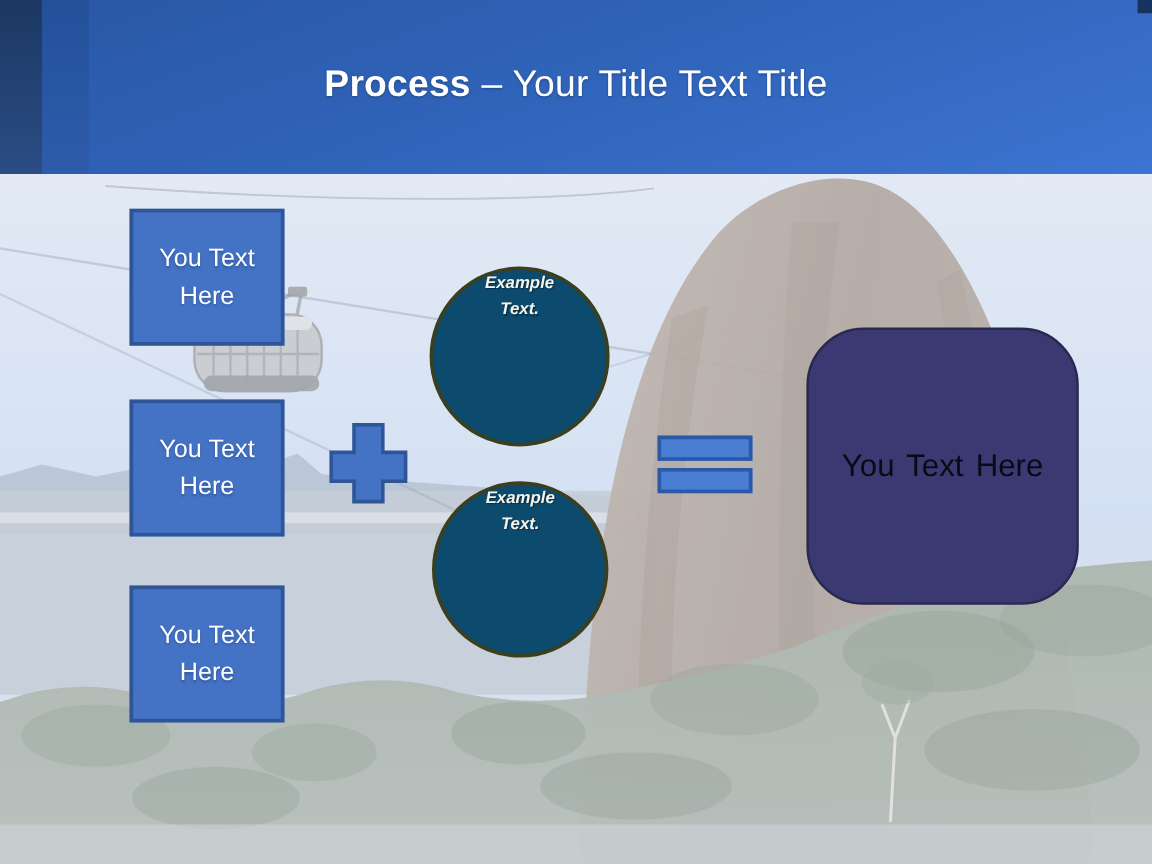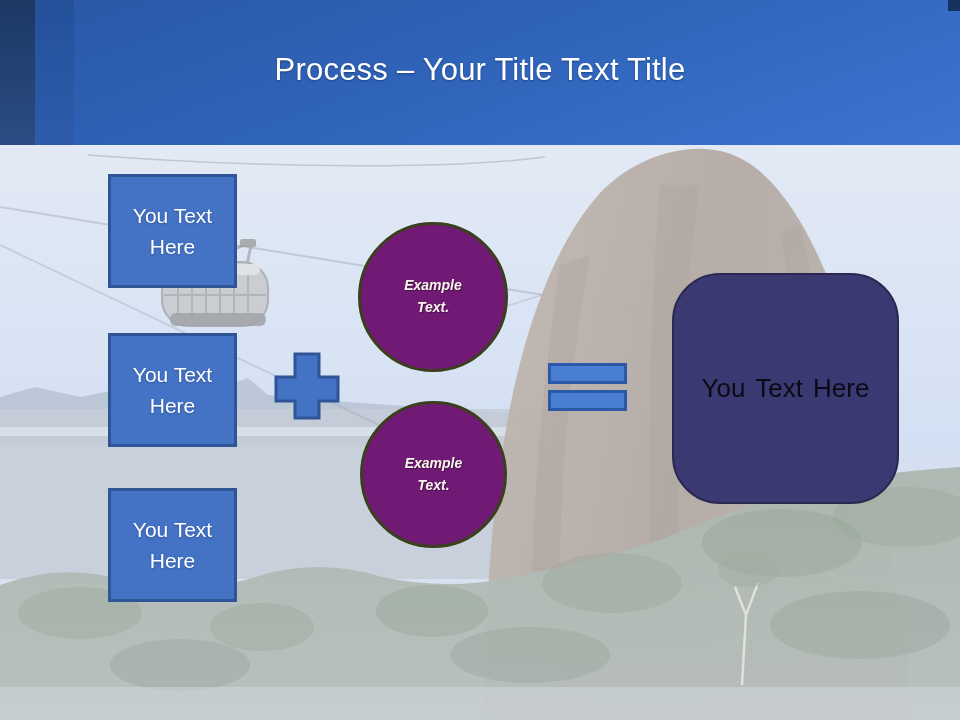--- a/index.html
+++ b/index.html
@@ -14,41 +14,41 @@
   .header-stripe1{position:absolute;left:0;top:0;width:35px;height:145px;
     background:linear-gradient(180deg,#1c3863 0%,#2b4d84 100%);}
   .header-stripe2{position:absolute;left:35px;top:0;width:39px;height:145px;
     background:linear-gradient(180deg,#24509a 0%,#2e5cab 100%);}
   .corner-notch{position:absolute;right:0;top:0;width:12px;height:11px;background:#16325f;}
   .title{
     position:absolute;left:0;top:52px;width:100%;text-align:center;
     color:#ffffff;font-size:31px;letter-spacing:.2px;
     text-shadow:0 1px 2px rgba(10,30,70,.45);white-space:nowrap;
   }
-  .title .title-bold{font-weight:normal;margin-right:9px;}
+  .title .title-bold{font-weight:bold;margin-right:9px;}
 
   
   .photo{position:absolute;left:0;top:145px;width:960px;height:575px;}
 
   
   .tbox{
     position:absolute;left:108px;width:129px;height:114px;box-sizing:border-box;
     background:#4472C4;border:3px solid #2F5597;
     display:flex;align-items:center;justify-content:center;text-align:center;
     color:#ffffff;font-size:21px;line-height:1.48;padding:4px 10px;
     text-shadow:0 1px 2px rgba(20,40,90,.35);
   }
   .tbox.b1{top:174px;} .tbox.b2{top:333px;} .tbox.b3{top:488px;}
 
   .plus-wrap{position:absolute;left:274px;top:352px;width:66px;height:68px;}
 
   .circle{
     position:absolute;border-radius:50%;box-sizing:border-box;
-    background:#701a75;border:3px solid #3C3F1E;
-    display:flex;align-items:center;justify-content:center;text-align:center;
+    background:#0c4a6e;border:3px solid #3C3F1E;
+    display:flex;justify-content:center;text-align:center;
     color:#f7f4ea;font-weight:bold;font-style:italic;font-size:14px;line-height:1.55;
     padding:0 26px;text-shadow:1px 1px 1px rgba(0,0,0,.4);
   }
   .circle.c1{left:358px;top:222px;width:150px;height:150px;}
   .circle.c2{left:360px;top:401px;width:147px;height:147px;}
 
   .eqbar{
     position:absolute;left:548px;width:79px;height:21px;box-sizing:border-box;
     background:#4A7ED3;border:3px solid #2B59A8;
   }

